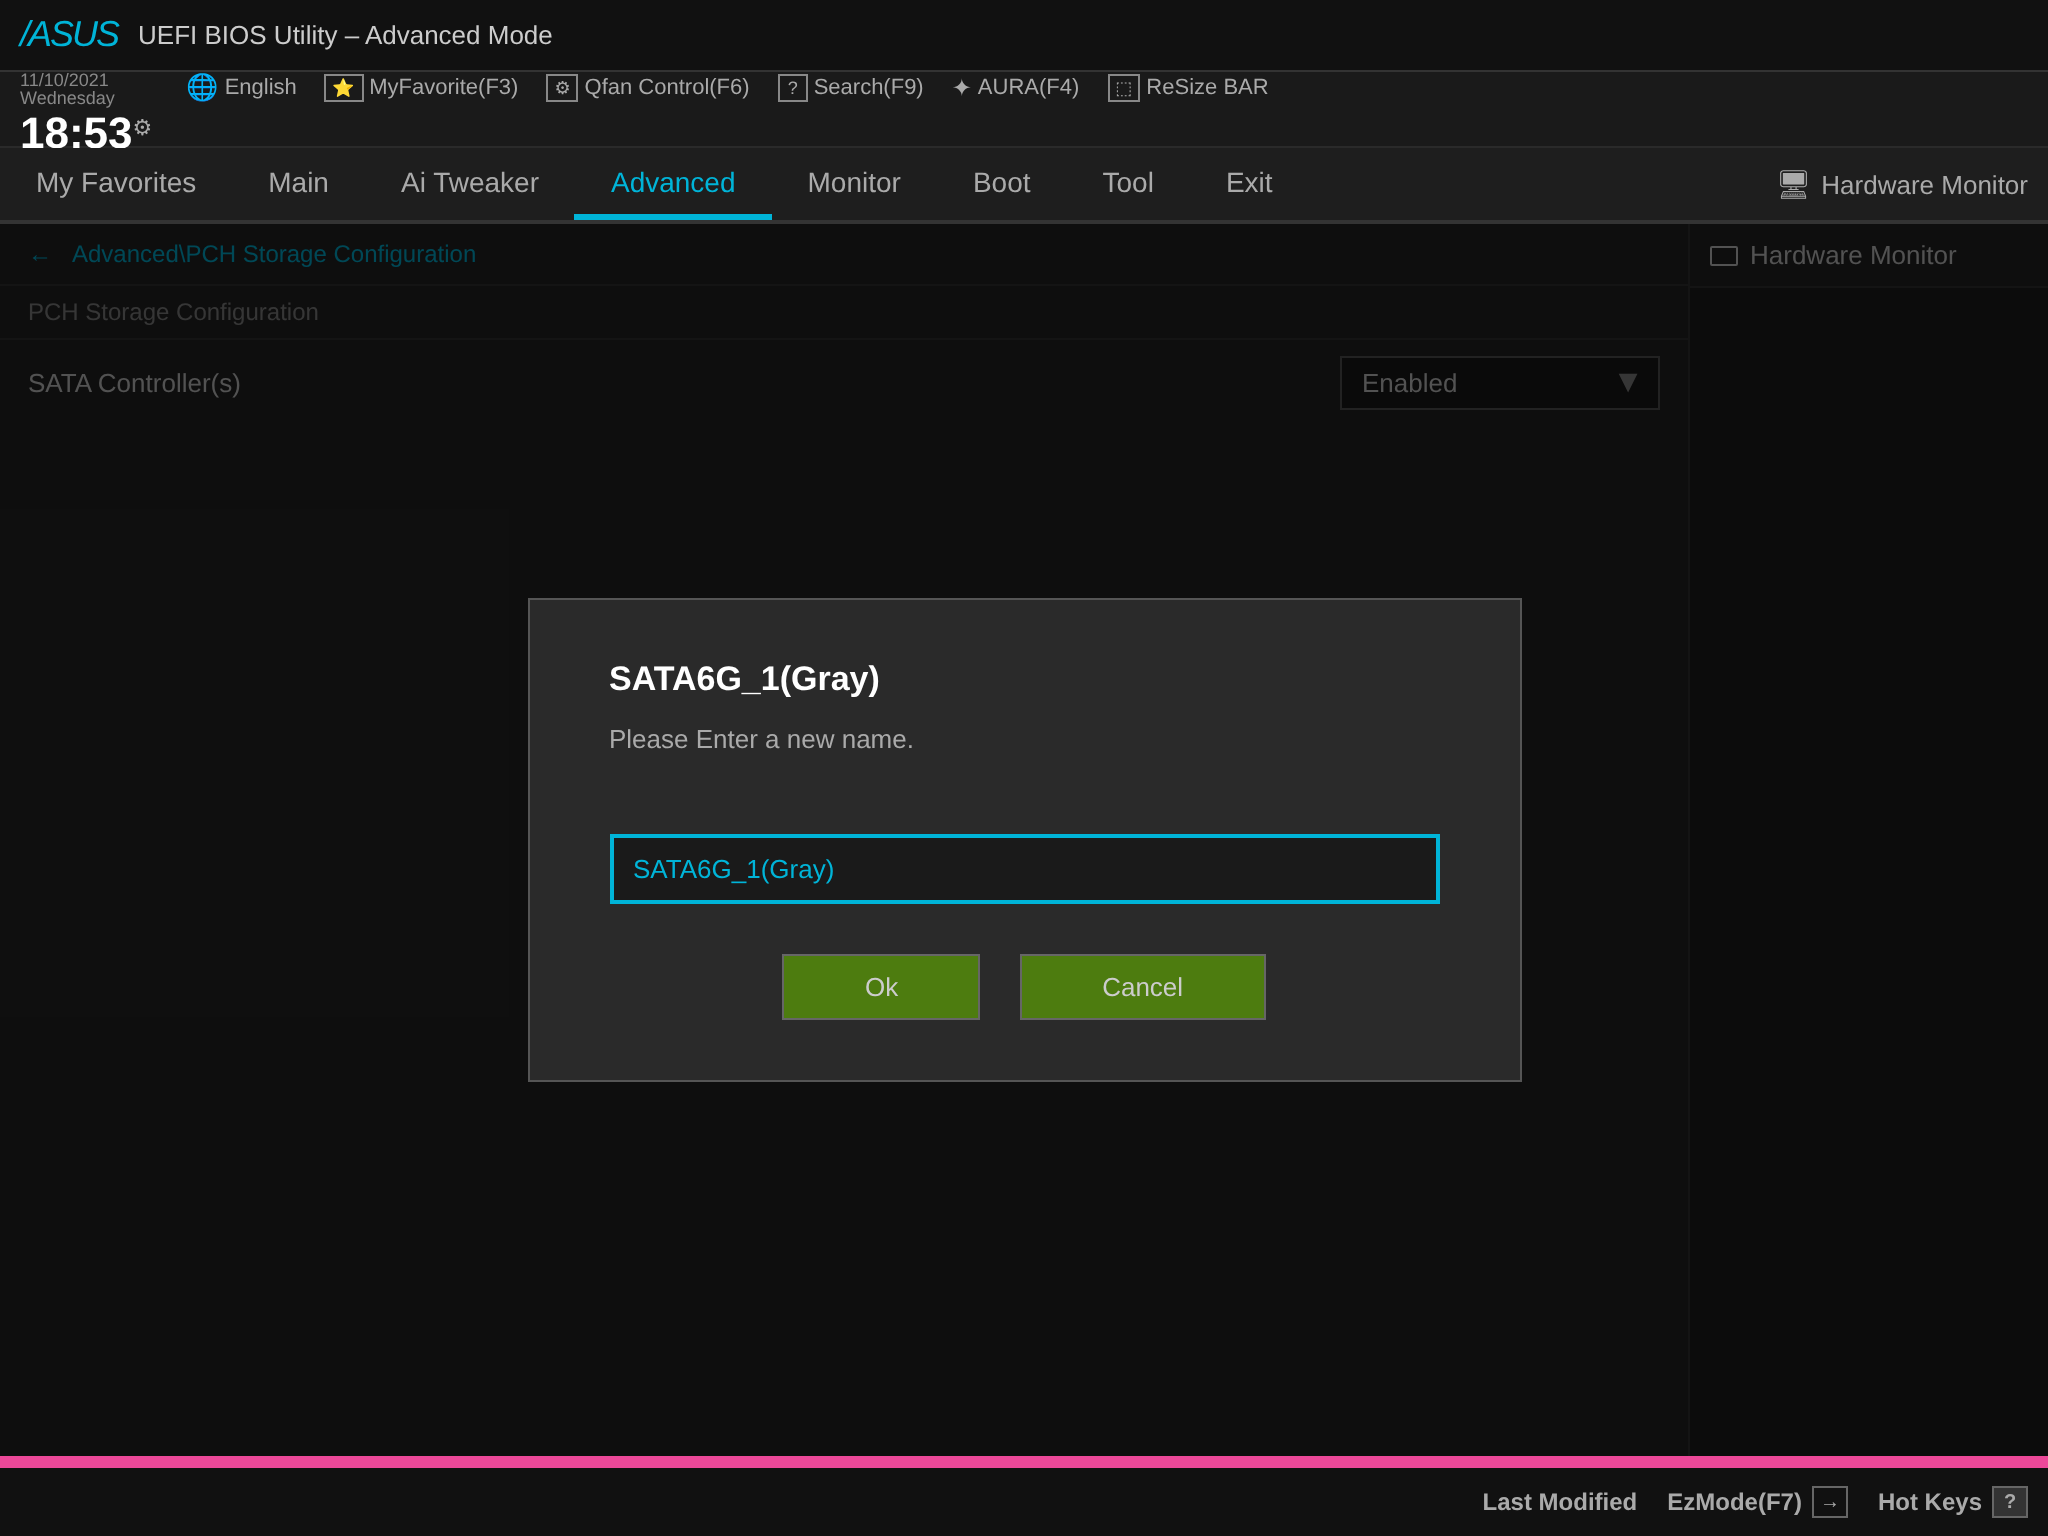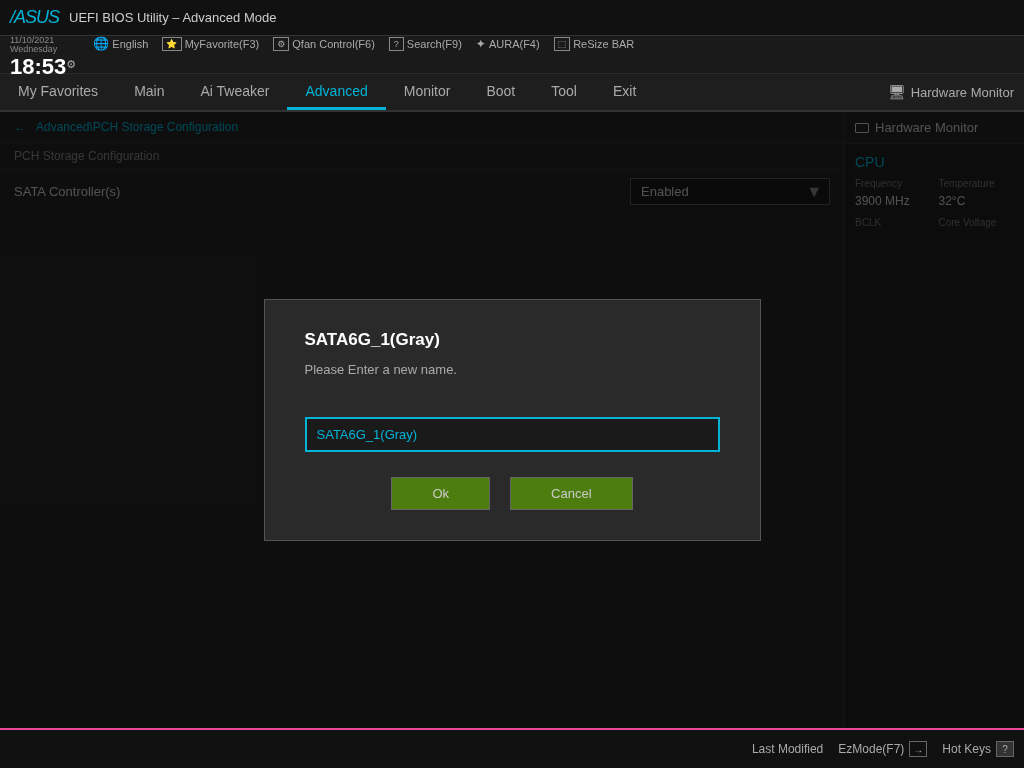--- a/index.html
+++ b/index.html
@@ -199,21 +199,21 @@
     .dropdown-container {
       position: relative;
     }
 
     .dropdown {
       background: #1a1a1a;
       border: 1px solid #555;
       color: #ccc;
       padding: 5px 30px 5px 10px;
       font-size: 13px;
-      width: 200px;
+      width: 160px;
       cursor: pointer;
       appearance: none;
       -webkit-appearance: none;
     }
 
     .dropdown-arrow {
       position: absolute;
       right: 8px;
       top: 50%;
       transform: translateY(-50%);
@@ -339,21 +339,22 @@
     .footer {
       position: relative;
       z-index: 10;
       background: #111;
       height: 40px;
       display: flex;
       align-items: center;
       justify-content: flex-end;
       padding: 0 10px;
       gap: 15px;
-      border-top: 2px solid #ec4899;
+      border-top: 6px solid #ec4899;
+      font-weight: bold;
     }
 
     .footer-item {
       display: flex;
       align-items: center;
       gap: 5px;
       font-size: 12px;
       color: #aaa;
       cursor: pointer;
     }
@@ -527,41 +528,20 @@
       </div>
     </div>
 
   </div>
 
   <div class="right-panel">
     <div class="hw-monitor-header">
       <span class="monitor-mini-icon"></span>
       <span>Hardware Monitor</span>
     </div>
-    <div class="cpu-section">
-      <div class="cpu-label">CPU</div>
-      <div class="cpu-stats">
-        <div class="stat-group">
-          <label>Frequency</label>
-          <span class="value">3900 MHz</span>
-        </div>
-        <div class="stat-group">
-          <label>Temperature</label>
-          <span class="value">32°C</span>
-        </div>
-        <div class="stat-group">
-          <label>BCLK</label>
-          <span class="value"></span>
-        </div>
-        <div class="stat-group">
-          <label>Core Voltage</label>
-          <span class="value"></span>
-        </div>
-      </div>
-    </div>
   </div>
 
 </div>
 
 <div class="bottom-bg">
   <div class="circuit-line" style="width:2px;height:80px;left:100px;top:10px;transform:rotate(30deg);"></div>
   <div class="circuit-line" style="width:2px;height:60px;left:200px;top:20px;transform:rotate(-20deg);"></div>
   <div class="circuit-line" style="width:150px;height:2px;left:50px;top:50px;"></div>
   <div class="circuit-line" style="width:100px;height:2px;left:300px;top:30px;transform:rotate(15deg);"></div>
   <div class="circuit-line" style="width:2px;height:90px;left:450px;top:5px;transform:rotate(25deg);"></div>

